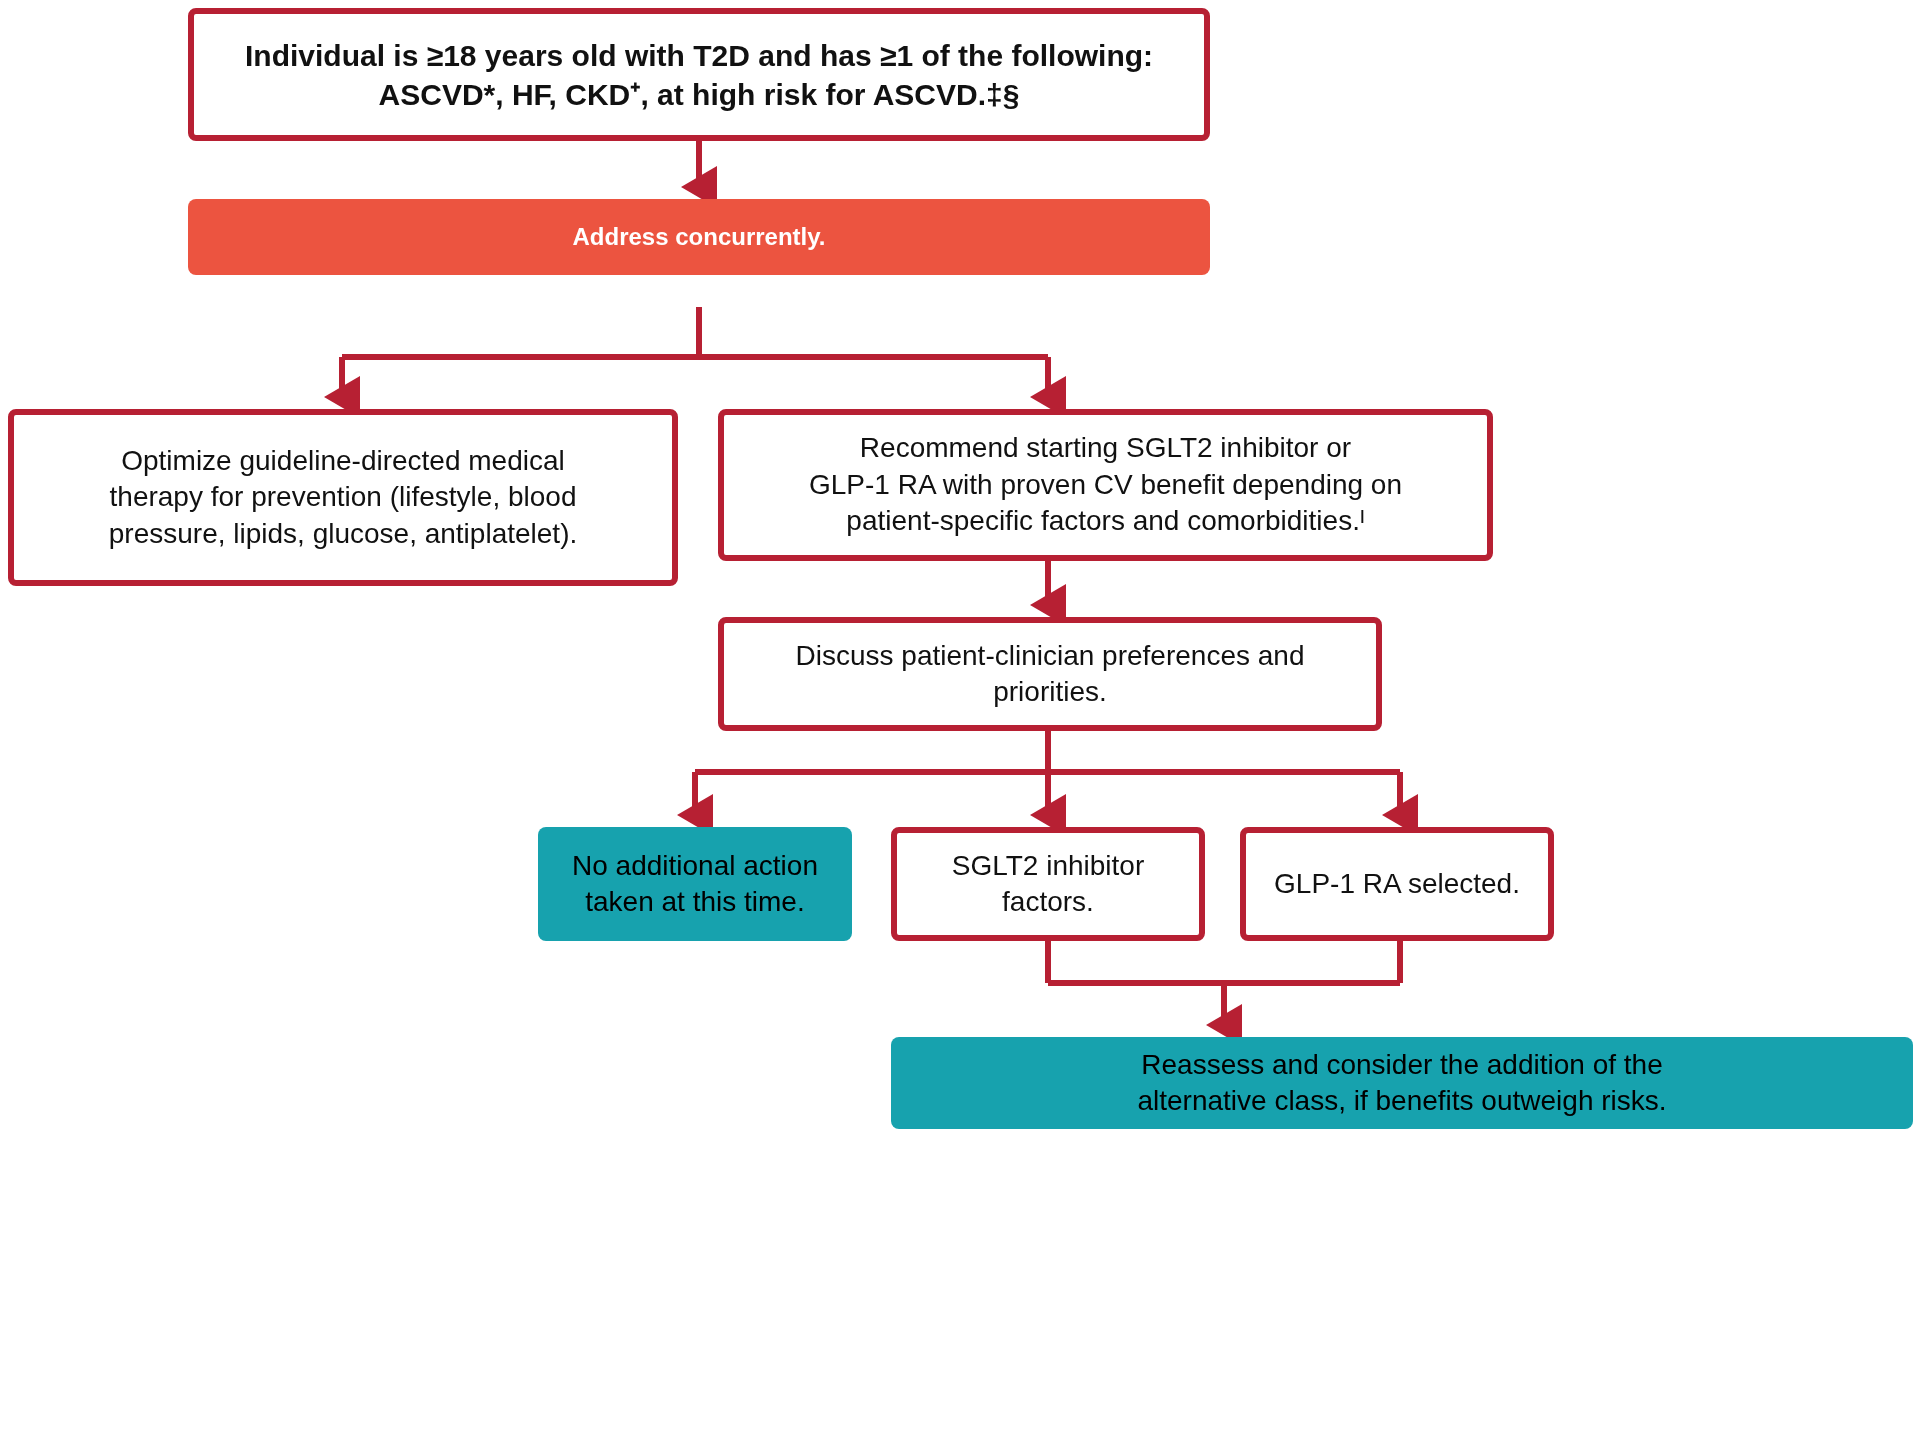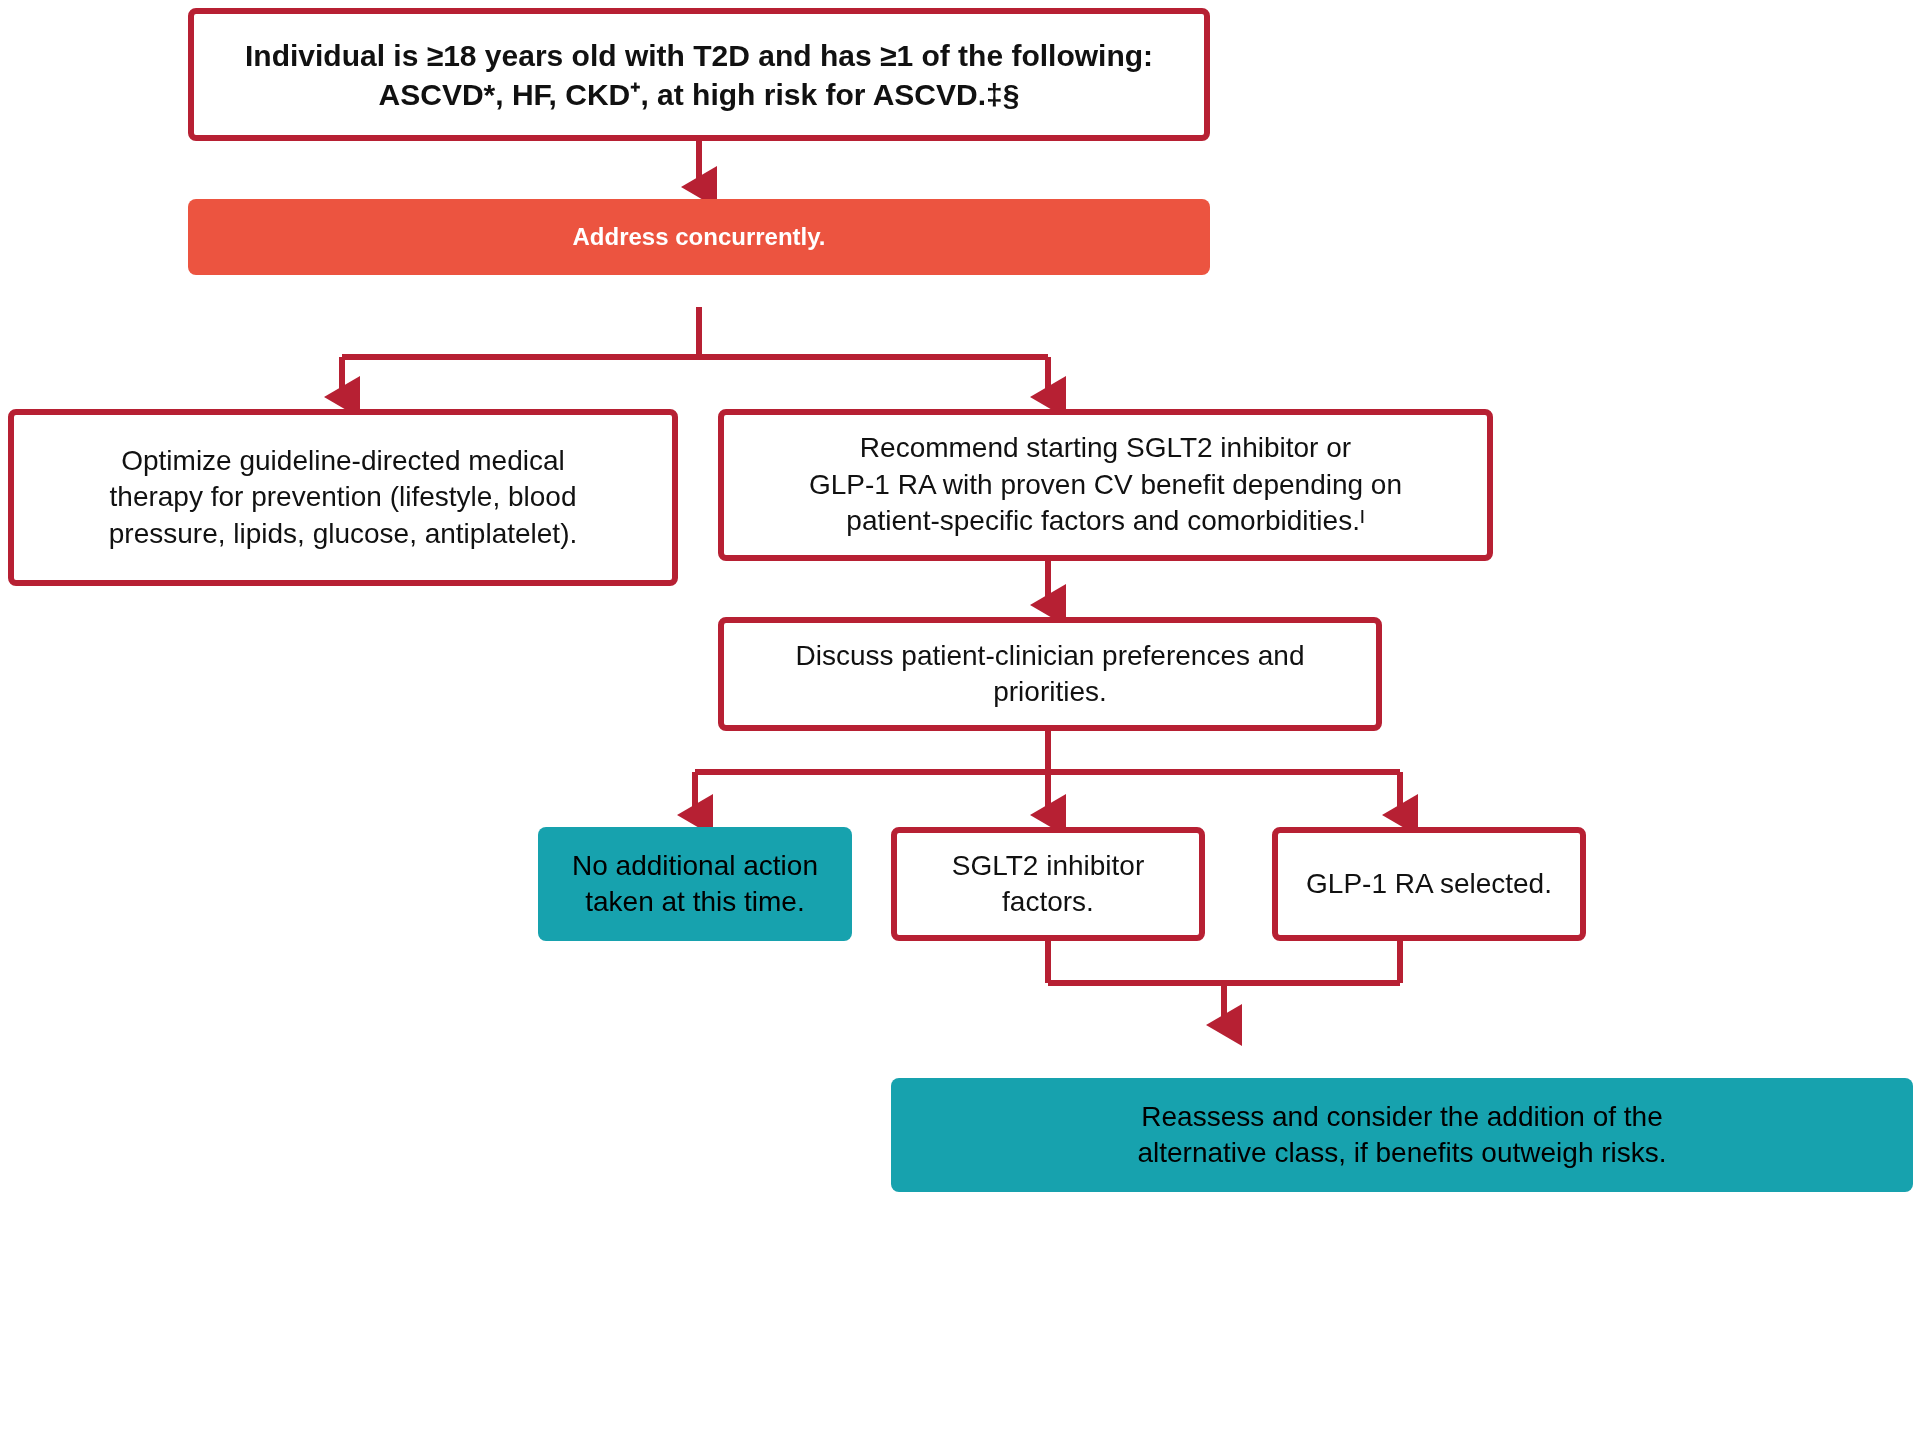--- a/index.html
+++ b/index.html
@@ -56,22 +56,22 @@
   }
 
   
   #node-eligibility   { left: 188px;  top: 8px;    width: 1022px; height: 133px; font-size: 30px; }
   #node-address       { left: 188px;  top: 199px;  width: 1022px; height: 76px; font-size: 24px; }
   #node-gdmt          { left: 8px;    top: 409px;  width: 670px;  height: 177px; font-size: 28px; }
   #node-start-agent   { left: 718px;  top: 409px;  width: 775px;  height: 152px; font-size: 28px; }
   #node-discuss       { left: 718px;  top: 617px;  width: 664px;  height: 114px; font-size: 28px; }
   #node-no-action     { left: 538px;  top: 827px;  width: 314px;  height: 114px; font-size: 28px; }
   #node-sglt2-sel     { left: 891px;  top: 827px;  width: 314px;  height: 114px; font-size: 28px; }
-  #node-glp1-sel      { left: 1240px; top: 827px;  width: 314px;  height: 114px; font-size: 28px; margin-left: 32px; }
-  #node-reassess      { left: 891px;  top: 1078px; width: 1022px; height: 114px; font-size: 28px; }
+  #node-glp1-sel      { left: 1240px; top: 827px;  width: 314px;  height: 114px; font-size: 28px; }
+  #node-reassess      { left: 891px;  top: 1037px; width: 1022px; height: 92px; font-size: 28px; }
 </style>
 </head>
 <body>
 
 <div id="canvas">
 
   <svg id="connectors" viewBox="0 0 1920 1445" xmlns="http://www.w3.org/2000/svg">
     <defs>
       <marker id="arrowhead" markerWidth="7" markerHeight="6" refX="3.5" refY="3" orient="auto" markerUnits="strokeWidth">
         <path d="M0,0 L7,0 L3.5,6 Z" fill="#B72033"></path>

